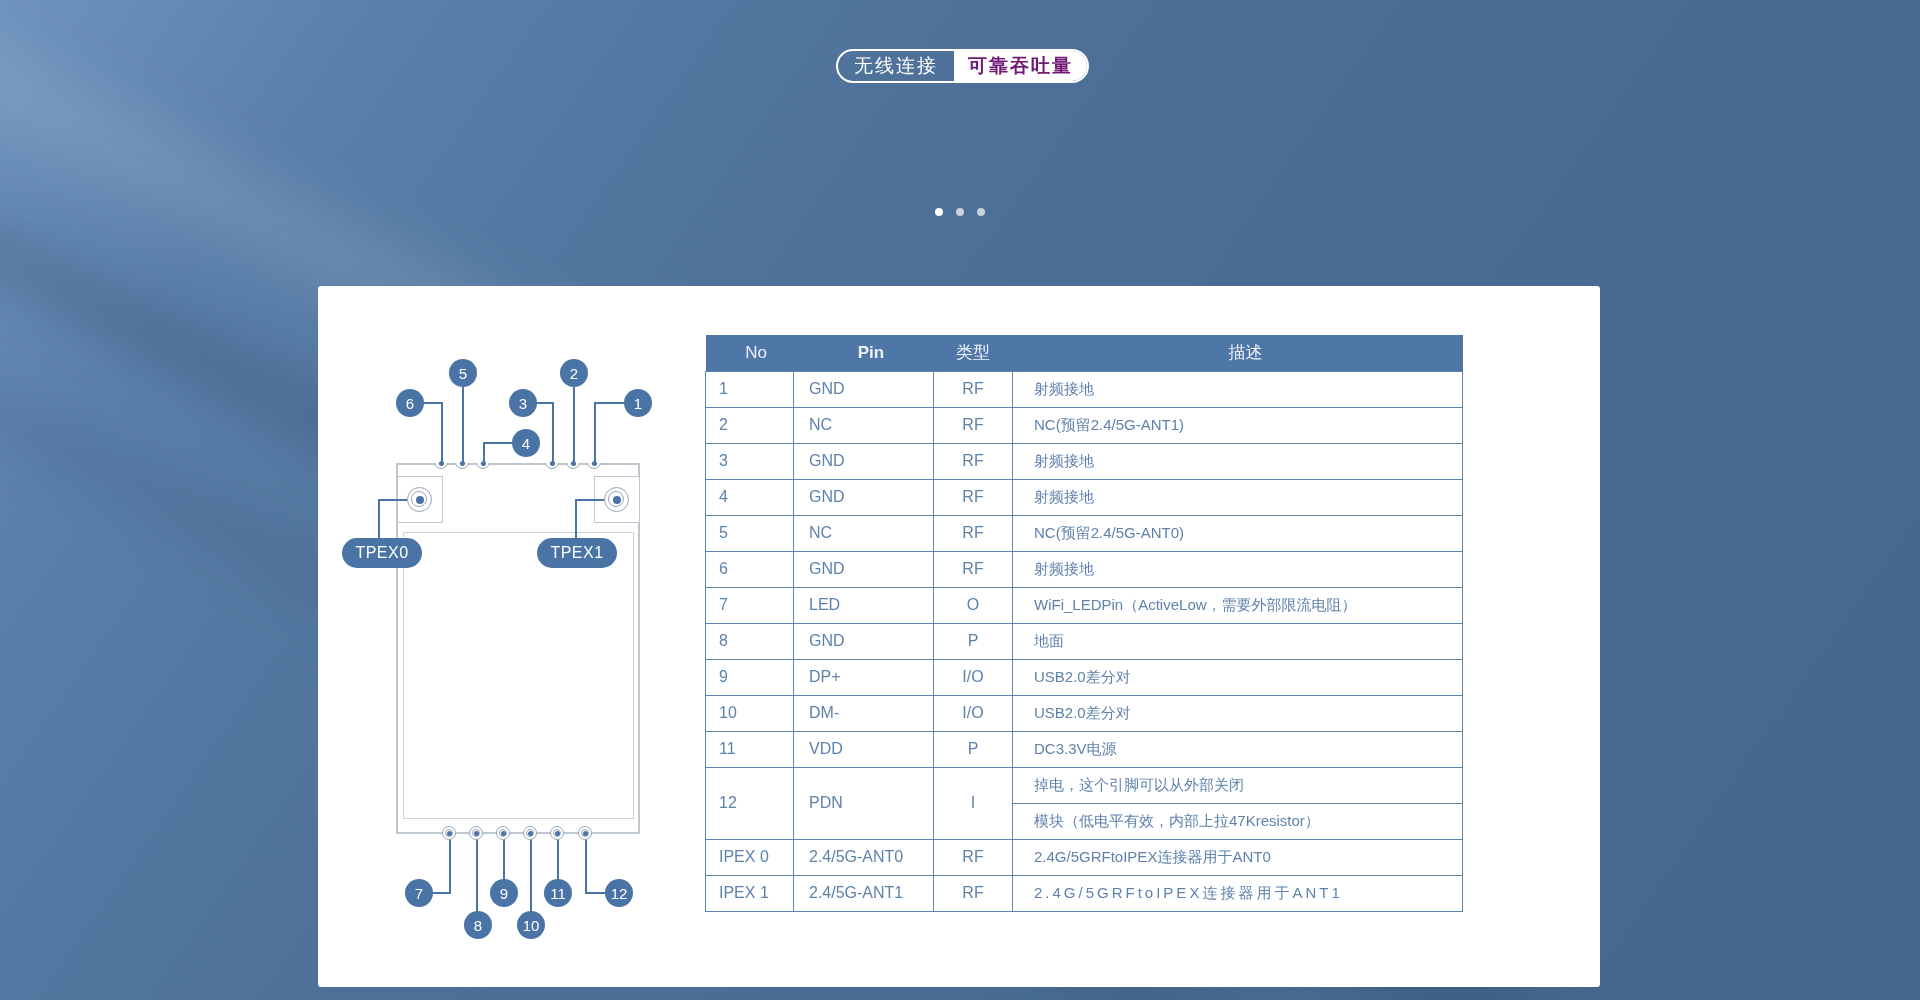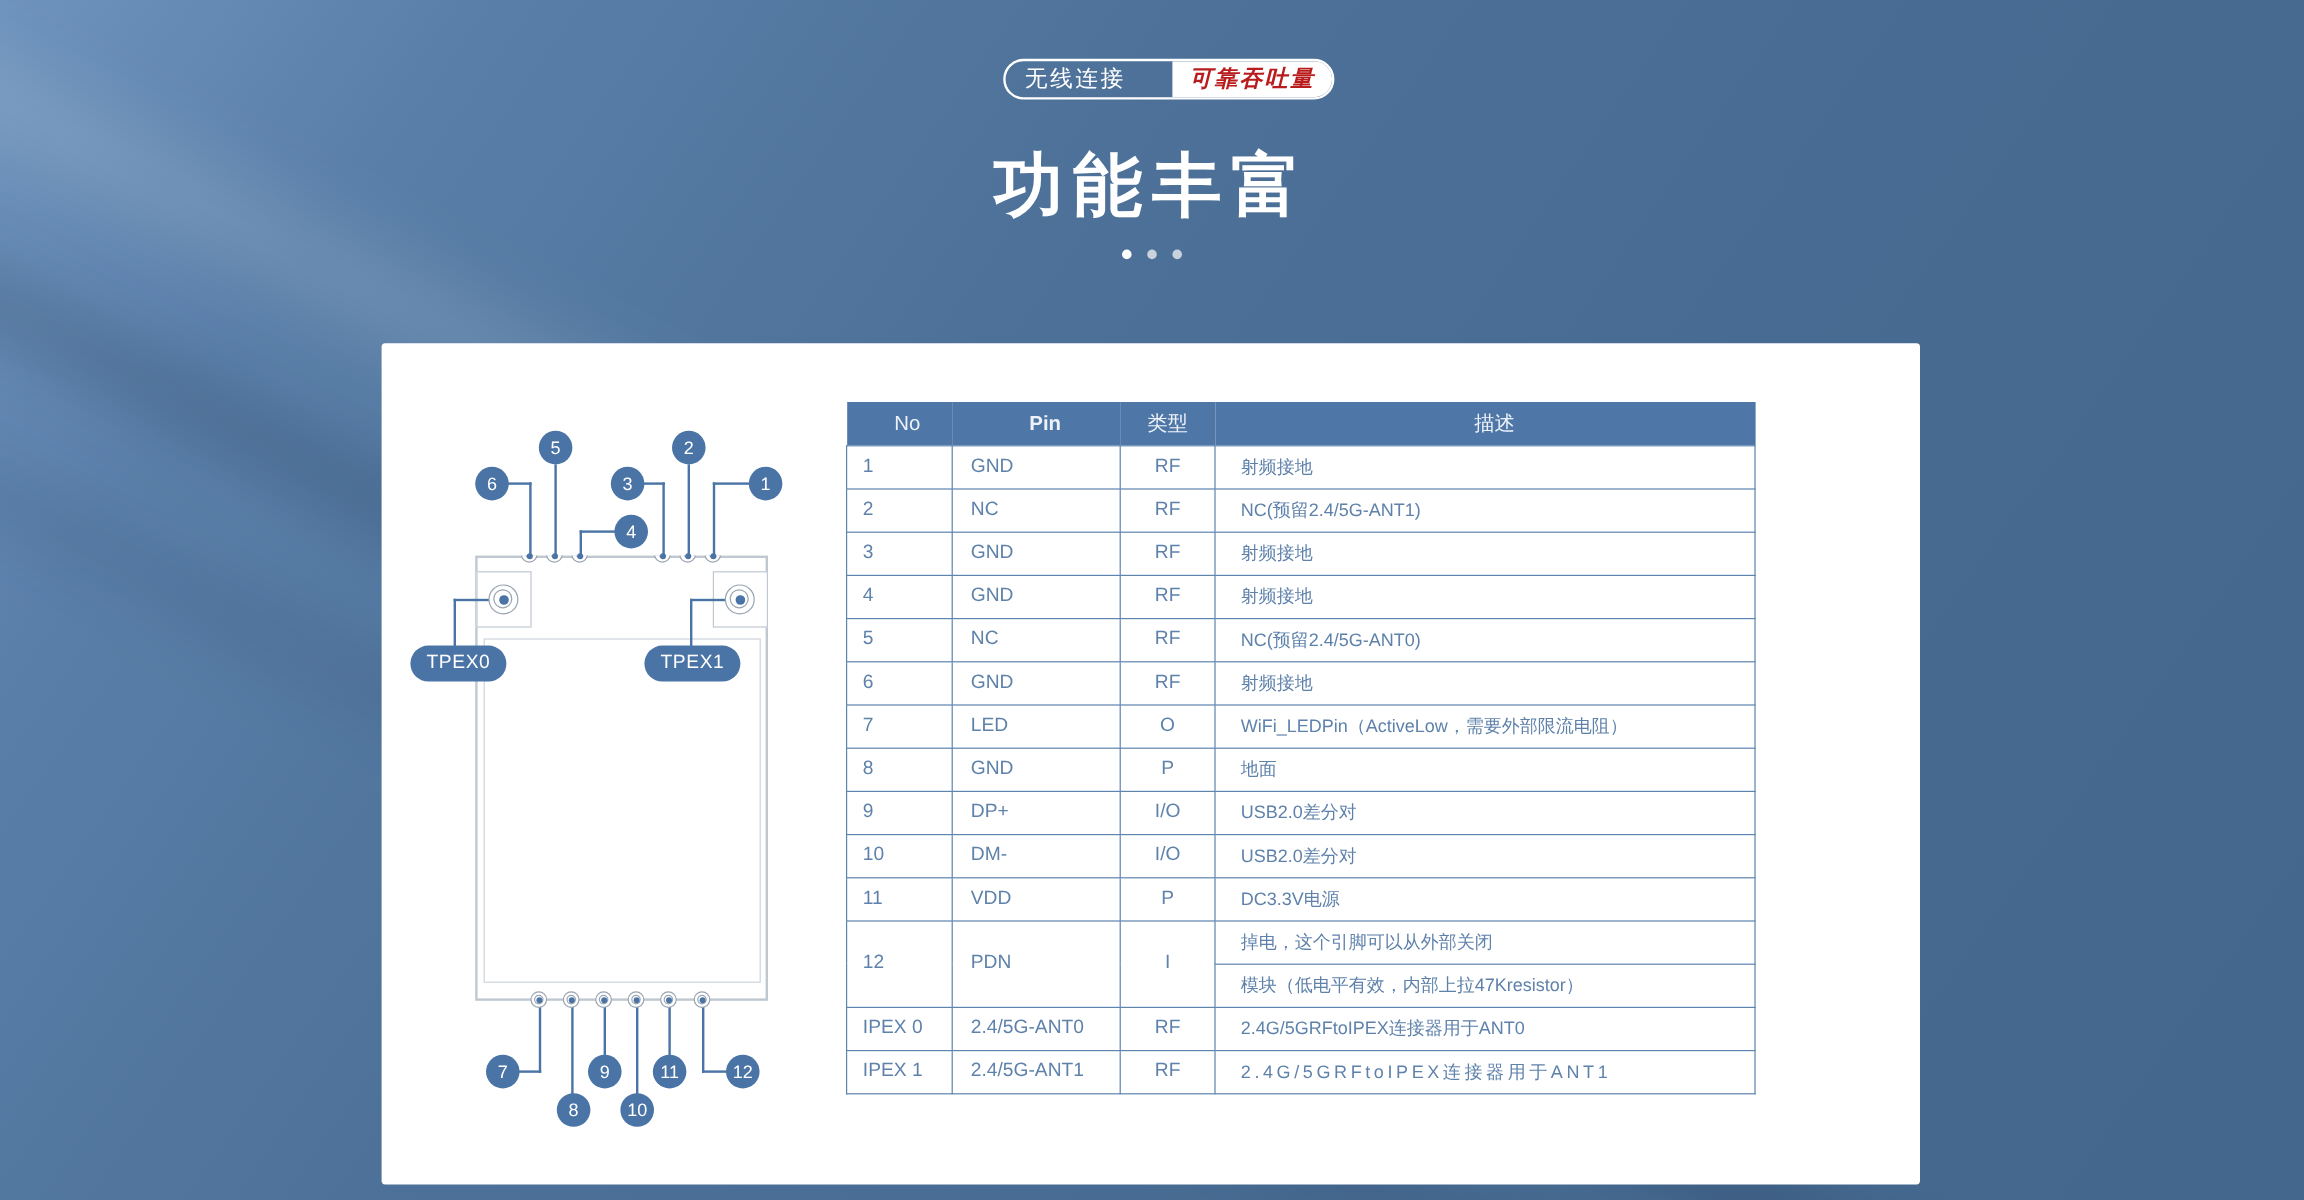--- a/index.html
+++ b/index.html
@@ -13,25 +13,25 @@
     transform:rotate(27deg); transform-origin:left top; filter:blur(18px); }
   .streak.dark2 { left:-300px; top:210px; width:2000px; height:90px;
     background:linear-gradient(180deg,rgba(26,46,78,0) 0%,rgba(26,46,78,0.12) 50%,rgba(26,46,78,0) 100%);
     transform:rotate(27deg); transform-origin:left top; filter:blur(22px); }
   .streak.light { left:-200px; top:-90px; width:1500px; height:130px;
     background:linear-gradient(180deg,rgba(255,255,255,0) 0%,rgba(255,255,255,0.12) 50%,rgba(255,255,255,0) 100%);
     transform:rotate(27deg); transform-origin:left top; filter:blur(20px); }
 
   
   .badge { position:absolute; left:836px; top:49px; height:34px; display:flex; align-items:stretch;
-           border:2px solid #ffffff; border-radius:17px; overflow:hidden;gap:23px; }
+           border:2px solid #ffffff; border-radius:17px; overflow:hidden; }
   .badge-left { display:flex; align-items:center; padding:0 16px; color:#ffffff;
                 font-size:19px; letter-spacing:2px; }
   .badge-right { display:flex; align-items:center; padding:0 14px; background:#ffffff;
-                 color:#b91c1c; font-size:19px; letter-spacing:2px; font-weight:600;font-style:italic; }
+                 color:#701a75; font-size:19px; letter-spacing:2px; font-weight:600; }
   .title { position:absolute; left:0; top:116px; width:1920px; text-align:center;
            color:#ffffff; font-size:58px; font-weight:600; letter-spacing:8px; }
   .dots { position:absolute; left:0; top:208px; width:1920px; display:flex; justify-content:center; gap:13px; }
   .dot { width:8px; height:8px; border-radius:50%; }
   .dot.d1 { background:#ffffff; }
   .dot.d2 { background:#c9d3de; }
   .dot.d3 { background:#c9d3de; }
   .subtitle { position:absolute; left:0; top:238px; width:1920px; text-align:center;
               color:#c8d2df; font-size:18px; letter-spacing:3px; }
 
@@ -84,21 +84,20 @@
 <div class="stage">
   <div class="streak light"></div>
   <div class="streak dark"></div>
   <div class="streak dark2"></div>
 
   <div class="badge">
     <span class="badge-left">无线连接</span>
     <span class="badge-right">可靠吞吐量</span>
   </div>
 
-  <h1 class="title">功能丰富</h1>
 
   <div class="dots">
     <span class="dot d1"></span>
     <span class="dot d2"></span>
     <span class="dot d3"></span>
   </div>
 
 
   <div class="card">
     <div class="diagram" id="diagram">

